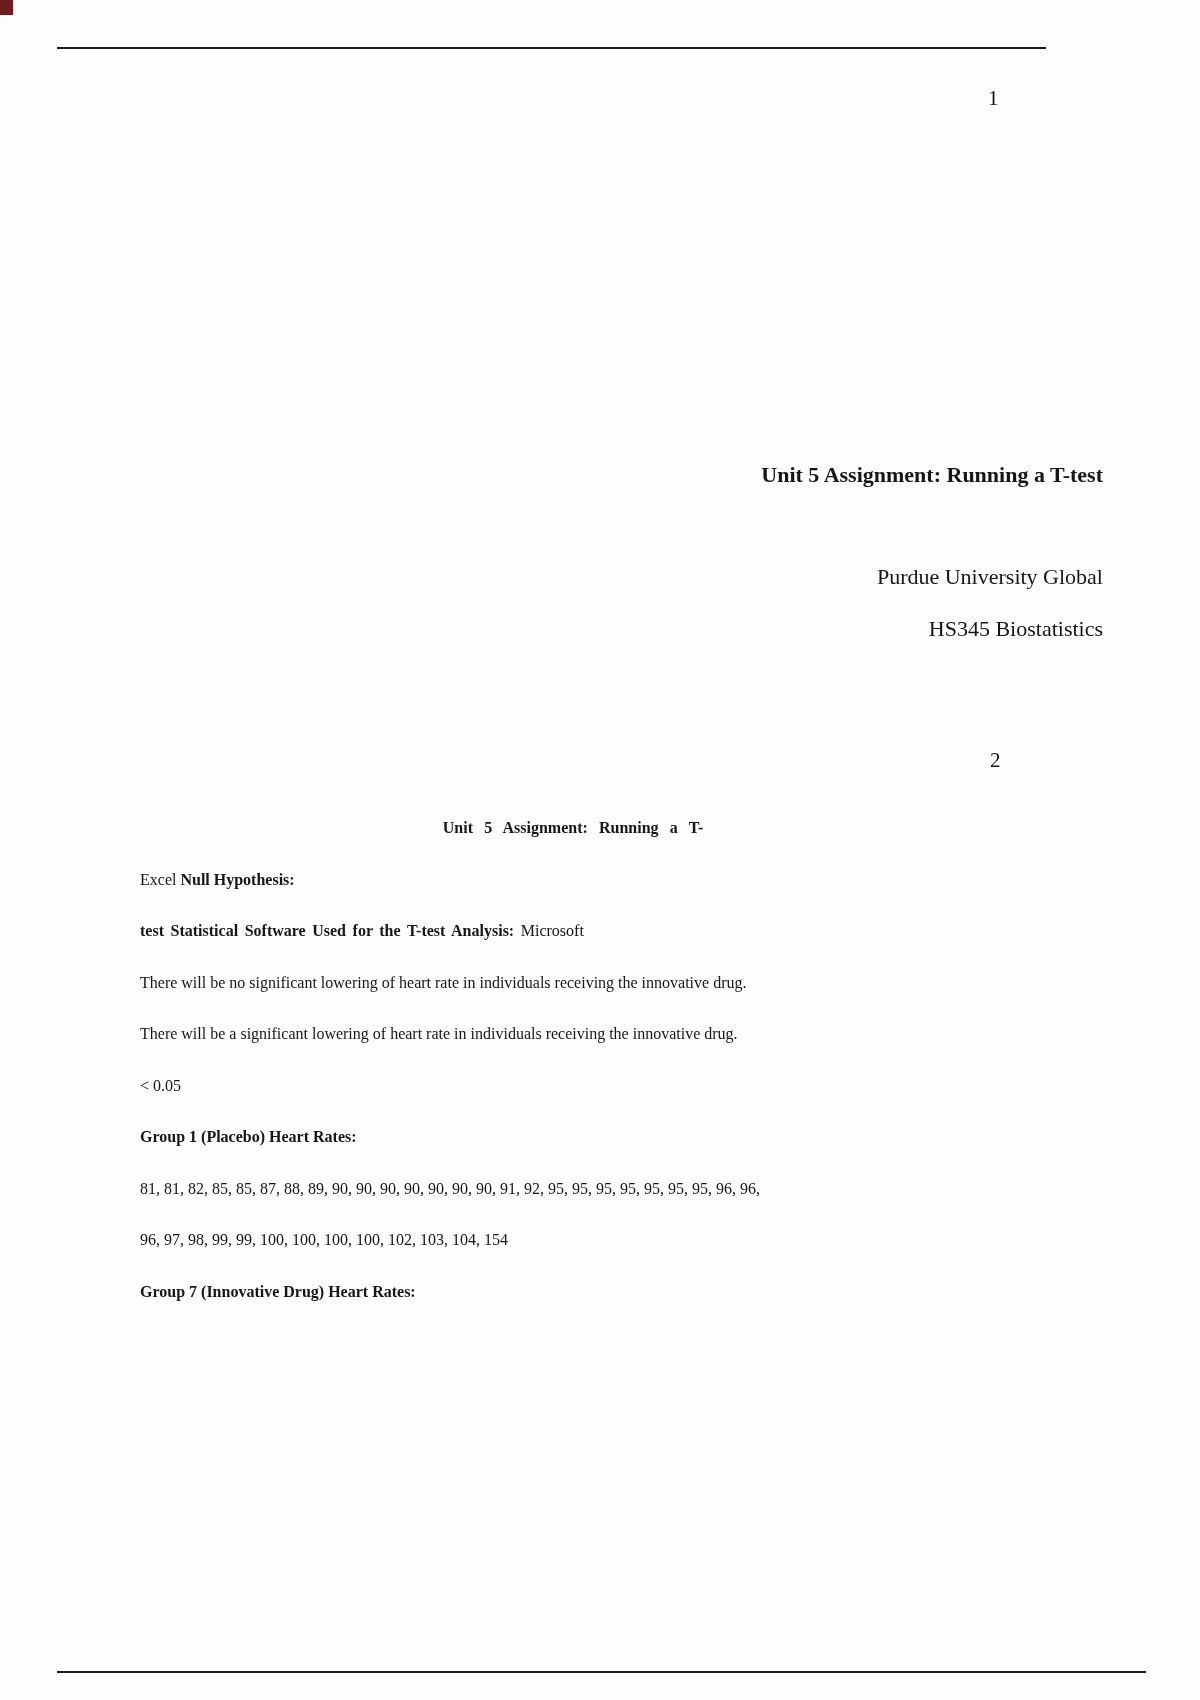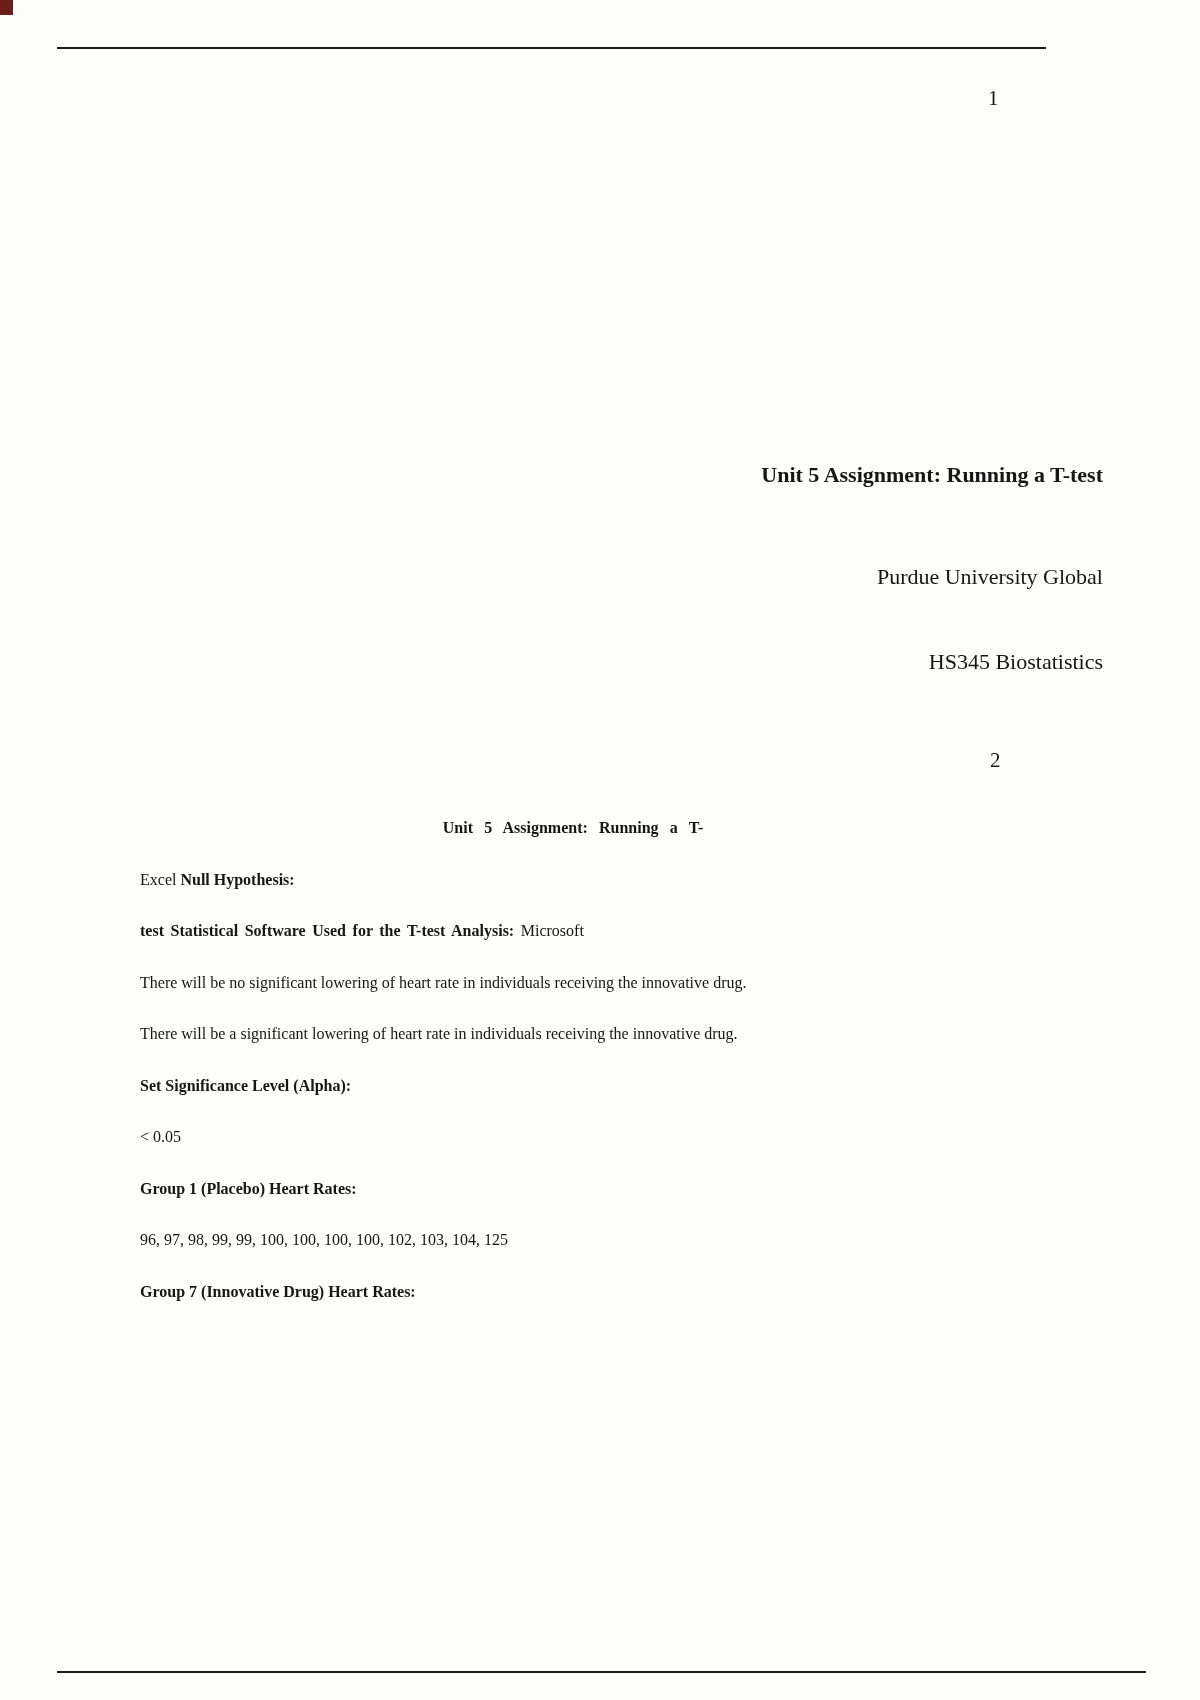--- a/index.html
+++ b/index.html
@@ -39,21 +39,21 @@
   .center-block {
     position: absolute;
     left: 0;
     width: 1103px;
     text-align: right;
     font-size: 22px;
     line-height: 26px;
   }
   .title1 { top: 462px; font-weight: bold; }
   .inst   { top: 564px; font-family: Liberation Serif, serif; }
-  .course { top: 616px; margin-top: 33px; }
+  .course { top: 616px; }
   .body2 {
     position: absolute;
     left: 140px;
     top: 802px;
     width: 866px;
     font-size: 16px;
     line-height: 51.5px;
   }
   .line { white-space: nowrap; }
   .bold { font-weight: bold; }
@@ -91,28 +91,28 @@
     <div class="line sp">
       <span class="bold">test Statistical Software Used for the T-test Analysis:</span>
       <span>Microsoft</span>
     </div>
 
     <div class="line">There will be no significant lowering of heart rate in individuals receiving the innovative drug.</div>
 
 
     <div class="line">There will be a significant lowering of heart rate in individuals receiving the innovative drug.</div>
 
-    <div class="line bold">Set Significance Level (Alpha):</div>
 
     <div class="line">&lt; 0.05</div>
 
     <div class="line bold">Group 1 (Placebo) Heart Rates:</div>
 
+    <div class="line">81, 81, 82, 85, 85, 87, 88, 89, 90, 90, 90, 90, 90, 90, 90, 91, 92, 95, 95, 95, 95, 95, 95, 95, 96, 96,</div>
 
-    <div class="line">96, 97, 98, 99, 99, 100, 100, 100, 100, 102, 103, 104, 125</div>
+    <div class="line">96, 97, 98, 99, 99, 100, 100, 100, 100, 102, 103, 104, 154</div>
 
     <div class="line bold">Group 7 (Innovative Drug) Heart Rates:</div>
 
   </div>
 
   <div class="rule rule-bottom"></div>
 
 </div>
 
 </body></html>

